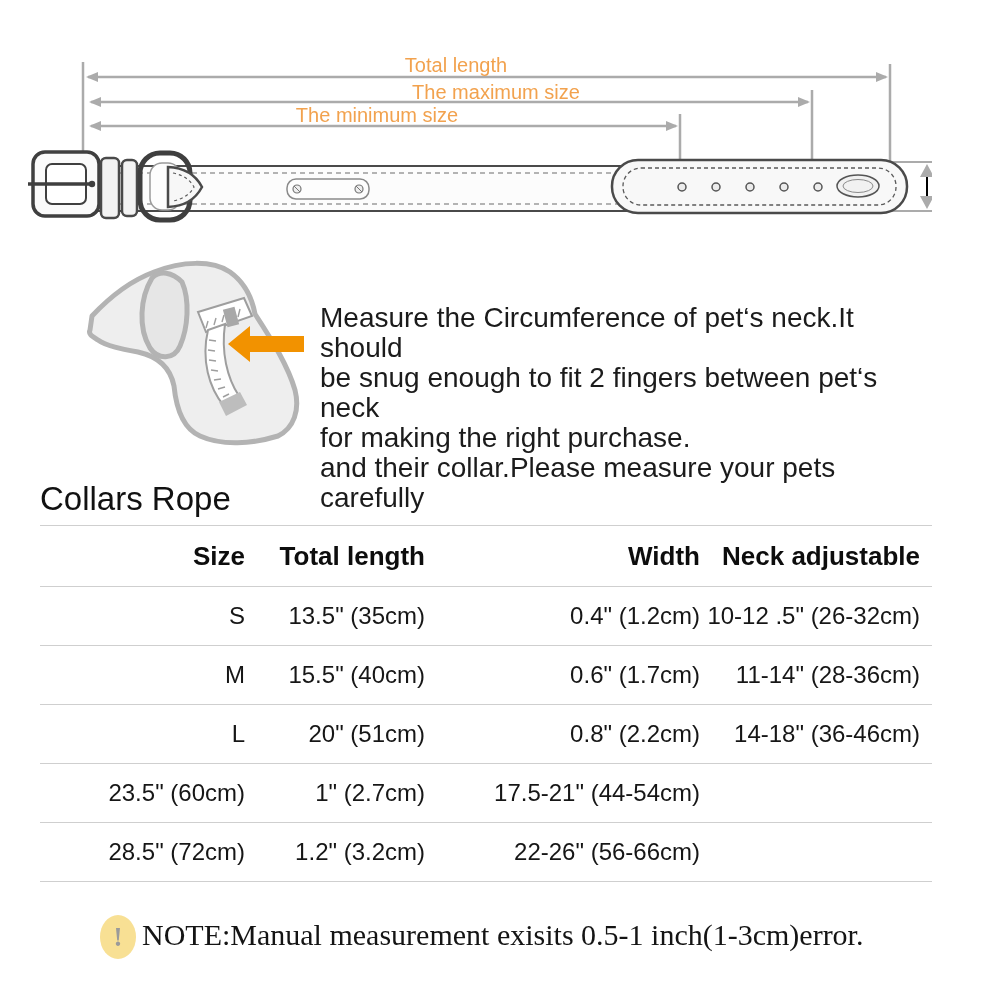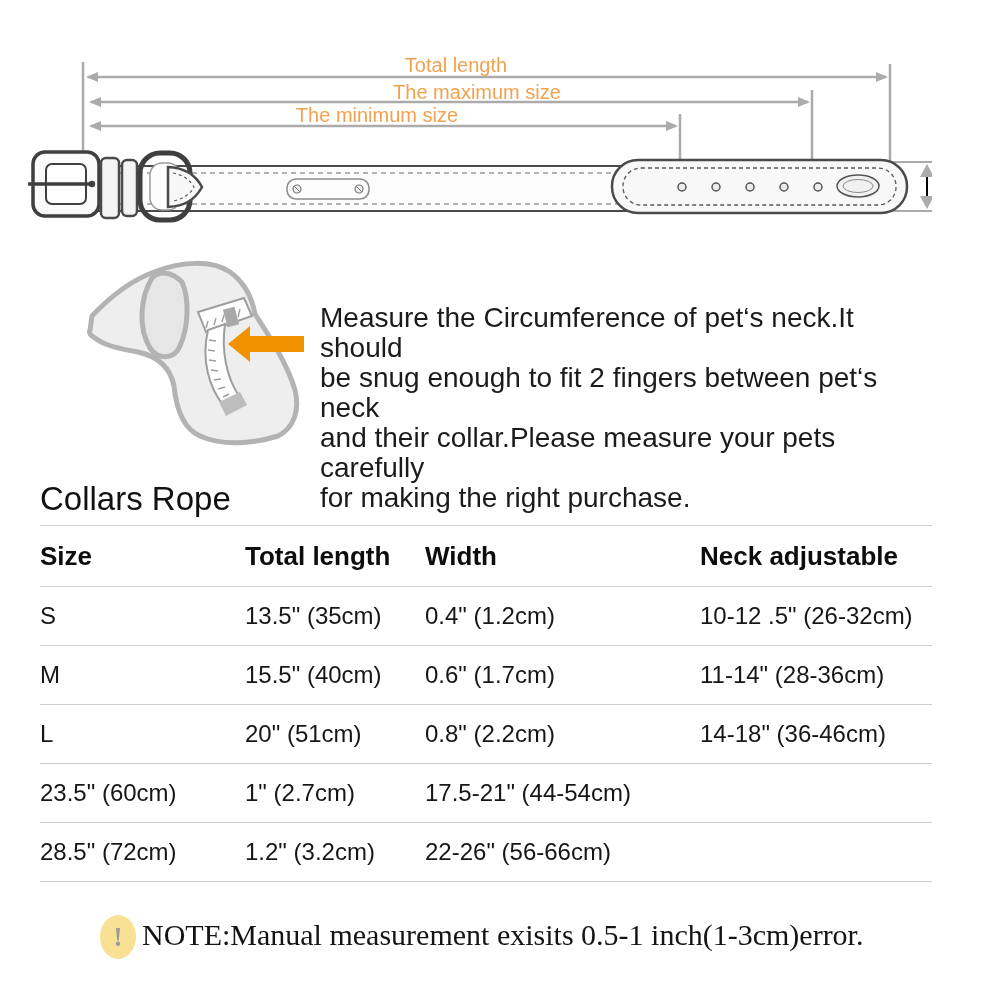--- a/index.html
+++ b/index.html
@@ -10,21 +10,21 @@
   .mlabel{position:absolute;transform:translateX(-50%);font-size:20px;color:#F2A24E;white-space:nowrap;}
   .wlabel{position:absolute;font-size:24px;color:#F2A24E;white-space:nowrap;}
   
   .instructions{position:absolute;left:320px;top:303px;font-size:28px;line-height:30px;color:#1b1b1b;}
   
   .table-title{position:absolute;left:40px;top:480px;font-size:33px;font-weight:400;color:#111;text-align:right;}
   .size-table{position:absolute;left:40px;top:525px;width:918px;border-top:1px solid #cfcfcf;}
   .trow{display:grid;grid-template-columns:205px 180px 275px 220px;align-items:center;
         border-bottom:1px solid #cfcfcf;height:58px;}
   .trow.head{height:60px;}
-  .tcell{text-align:left;font-size:24px;color:#161616;}
+  .tcell{text-align:right;font-size:24px;color:#161616;}
   .trow.head .tcell{font-size:26px;font-weight:700;color:#0d0d0d;}
   
   .note-icon{position:absolute;left:100px;top:915px;width:36px;height:44px;border-radius:50%;
              background:#F8E094;display:flex;align-items:center;justify-content:center;}
   .note-icon span{color:#9a9a9a;font-size:27px;font-weight:700;font-family:"Liberation Serif",serif;}
   .note-text{position:absolute;left:142px;top:918px;font-size:30px;color:#141414;
              font-family:Liberation Serif, serif;white-space:nowrap;}
 </style>
 </head>
 <body>
@@ -99,21 +99,21 @@
         <rect x="287" y="179" width="82" height="20" rx="9" fill="#fdfdfd" stroke="#8a8a8a" stroke-width="1.5"></rect>
         <circle cx="297" cy="189" r="4" fill="#eeeeee" stroke="#777" stroke-width="1.2"></circle>
         <circle cx="359" cy="189" r="4" fill="#eeeeee" stroke="#777" stroke-width="1.2"></circle>
         <line x1="294" y1="186" x2="300" y2="192" stroke="#777" stroke-width="1"></line>
         <line x1="356" y1="186" x2="362" y2="192" stroke="#777" stroke-width="1"></line>
       </g>
     </g>
   </svg>
 
   <div class="mlabel" style="left:456px;top:54px">Total length</div>
-  <div class="mlabel" style="left:477px;top:81px">The maximum size</div>
+  <div class="mlabel" style="left:496px;top:81px">The maximum size</div>
   <div class="mlabel" style="left:377px;top:104px">The minimum size</div>
   <div class="wlabel" style="left:940px;top:173px">Width</div>
 
   <svg class="abs" style="left:82px;top:248px" width="240" height="200" viewBox="0 0 240 200">
 
     <path d="M 8 82 L 10 68 C 25 52, 45 34, 72 24 C 100 13, 130 12, 148 24
              C 162 34, 170 50, 173 66 C 190 92, 206 118, 213 142
              C 218 162, 212 180, 196 188 C 170 196, 140 198, 118 188
              C 100 180, 94 158, 92 138 C 88 118, 74 108, 56 104
              C 40 101, 24 98, 16 92 C 10 88, 6 86, 8 82 Z" fill="#eeeeee" stroke="#b3b3b3" stroke-width="5" stroke-linejoin="round"></path>
@@ -140,22 +140,22 @@
         <line x1="141" y1="149" x2="147" y2="146"></line>
       </g>
     </g>
 
     <polygon points="146,96 168,78 168,88 222,88 222,104 168,104 168,114" fill="#F29200"></polygon>
   </svg>
 
   <div class="instructions">
     <div>Measure the Circumference of pet‘s neck.It should</div>
     <div>be snug enough to fit 2 fingers between pet‘s neck</div>
+    <div>for making the right purchase.</div>
     <div>and their collar.Please measure your pets carefully</div>
-    <div>for making the right purchase.</div>
   </div>
 
   <h2 class="table-title" style="margin:0">Collars Rope</h2>
 
   <div class="size-table">
     <div class="trow head">
       <div class="tcell">Size</div>
       <div class="tcell">Total length</div>
       <div class="tcell">Width</div>
       <div class="tcell">Neck adjustable</div>

